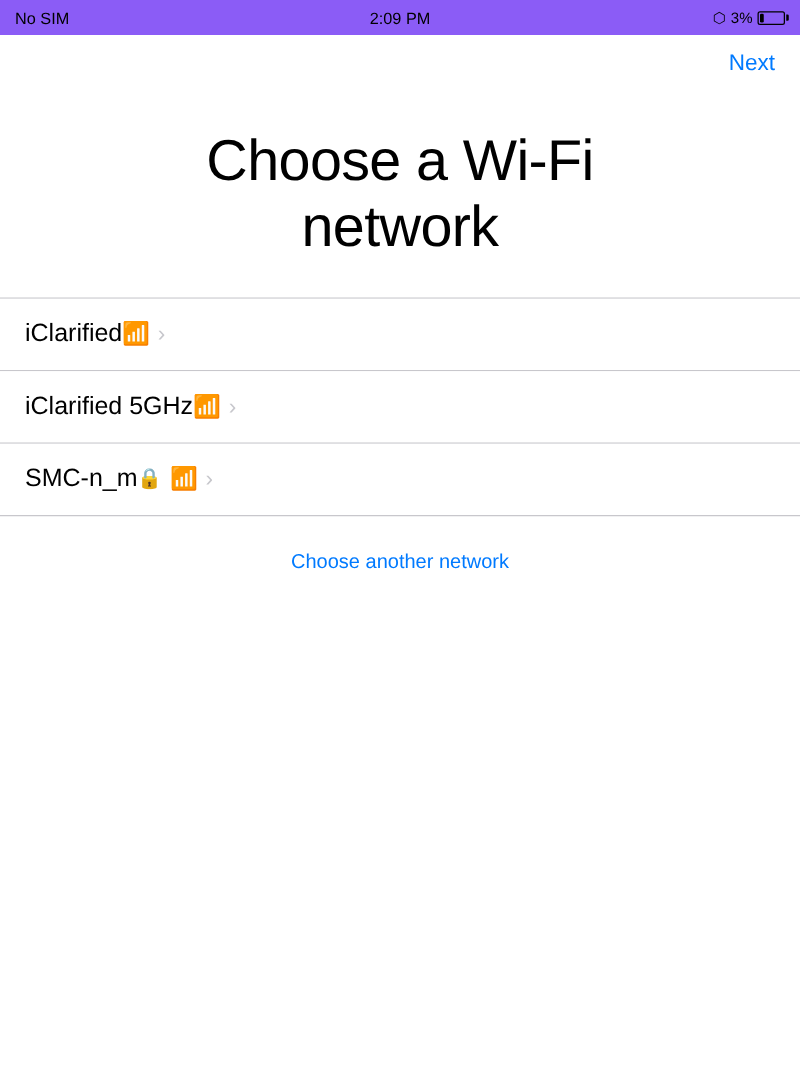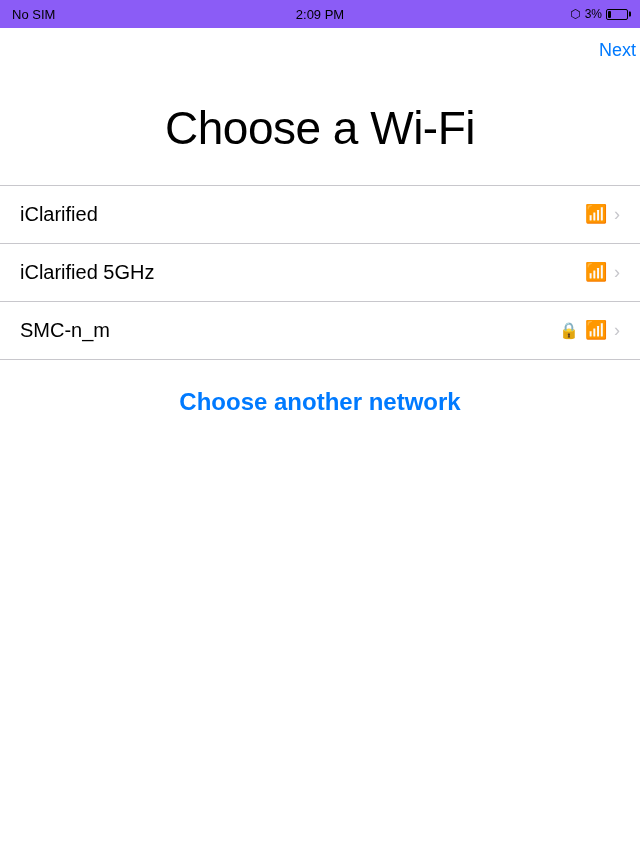--- a/index.html
+++ b/index.html
@@ -84,21 +84,21 @@
       height: 100%;
       background: #000;
       border-radius: 1px;
     }
 
     
     .nav-bar {
       display: flex;
       justify-content: flex-end;
       align-items: center;
-      padding: 0 4px;
+      padding: 0 20px;
       height: 44px;
       border-bottom: none;
     }
 
     .next-button {
       font-size: 18px;
       color: #007AFF;
       background: none;
       border: none;
       cursor: pointer;
@@ -121,21 +121,21 @@
 
     
     .network-list {
       border-top: 1px solid #c8c7cc;
       background: #fff;
     }
 
     .network-item {
       display: flex;
       align-items: center;
-      justify-content: space-between;
+      justify-content: flex-start;
       padding: 0 20px;
       height: 58px;
       border-bottom: 1px solid #c8c7cc;
       cursor: pointer;
       background: #fff;
     }
 
     .network-name {
       font-size: 20px;
       font-weight: 400;
@@ -166,26 +166,26 @@
     }
 
     
     .choose-another {
       text-align: center;
       padding: 20px;
       margin-top: 8px;
     }
 
     .choose-another-link {
-      font-size: 24px;
+      font-size: 16px;
       color: #007AFF;
       cursor: pointer;
       background: none;
       border: none;
-      font-weight: 700;
+      font-weight: 400;
     }
 
     
     .bt-icon {
       font-size: 12px;
     }
   </style>
 </head>
 <body>
 
@@ -203,20 +203,21 @@
   </div>
 </div>
 
 <div class="nav-bar">
   <button class="next-button">Next</button>
 </div>
 
 <div class="title-section">
   <div class="title-text">
     <span>Choose a Wi-Fi</span><br>
+    <span>network</span>
   </div>
 </div>
 
 <div class="network-list">
 
   <div class="network-item">
     <span class="network-name">iClarified</span>
     <div class="network-icons">
       <span class="wifi-icon">📶</span>
       <span class="chevron-icon">›</span>

